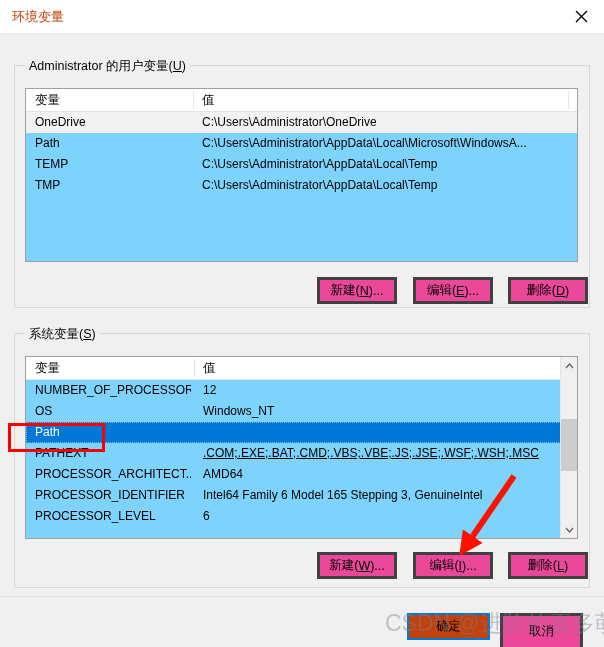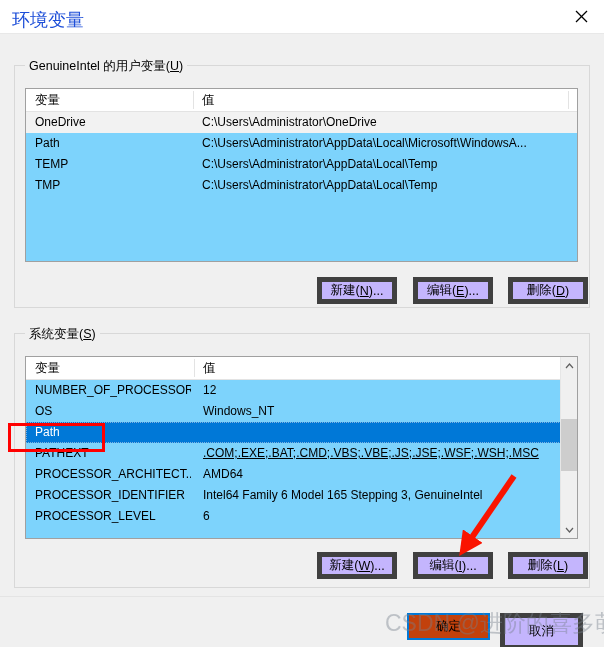--- a/index.html
+++ b/index.html
@@ -32,22 +32,22 @@
     left: 0; top: 0;
     width: 604px;
     height: 33px;
     background: #ffffff;
     border-bottom: 1px solid #e8e8e8;
   }
   #title-text {
     position: absolute;
     left: 12px;
     top: 8px;
-    font-size: 18px;
-    color: #1d4ed8;
+    font-size: 13px;
+    color: #c2410c;
     white-space: nowrap;
   }
   #close-btn {
     position: absolute;
     right: 0; top: 0;
     width: 45px; height: 32px;
     display: flex;
     align-items: center;
     justify-content: center;
     cursor: default;
@@ -144,22 +144,22 @@
   .vscroll .arrow.dn { bottom: 0; }
   .vscroll .thumb {
     position: absolute;
     left: 0; width: 16px;
     background: #cdcdcd;
   }
 
   
   .btn {
     position: absolute;
-    background: #c4b5fd;
-    border: 5px solid #404040;
+    background: #ec4899;
+    border: 3px solid #404040;
     box-sizing: border-box;
     font-family: "Liberation Sans", "DejaVu Sans", sans-serif;
     font-size: 12.5px;
     color: #000;
     display: flex;
     align-items: center;
     justify-content: center;
     cursor: default;
     white-space: nowrap;
     padding: 0;
@@ -215,21 +215,21 @@
       <span>
         <svg width="13" height="13" viewBox="0 0 13 13">
           <line x1="1" y1="1" x2="12" y2="12" stroke="#000" stroke-width="1.2"></line>
           <line x1="12" y1="1" x2="1" y2="12" stroke="#000" stroke-width="1.2"></line>
         </svg>
       </span>
     </div>
   </div>
 
   <div class="group" id="user-group" style="left:14px; top:65px; width:576px; height:243px;">
-    <div class="group-label"><span>GenuineIntel 的用户变量(</span><span class="u">U</span><span>)</span></div>
+    <div class="group-label"><span>Administrator 的用户变量(</span><span class="u">U</span><span>)</span></div>
   </div>
 
   <div class="listview" id="user-list" style="left:25px; top:88px; width:553px; height:174px;">
     <div class="lv-header">
       <div class="hcell" style="left:9px;">变量</div>
       <div class="hdiv" style="left:167px;"></div>
       <div class="hcell" style="left:176px;">值</div>
       <div class="hdiv" style="left:542px;"></div>
     </div>
     <div class="lv-rows">

